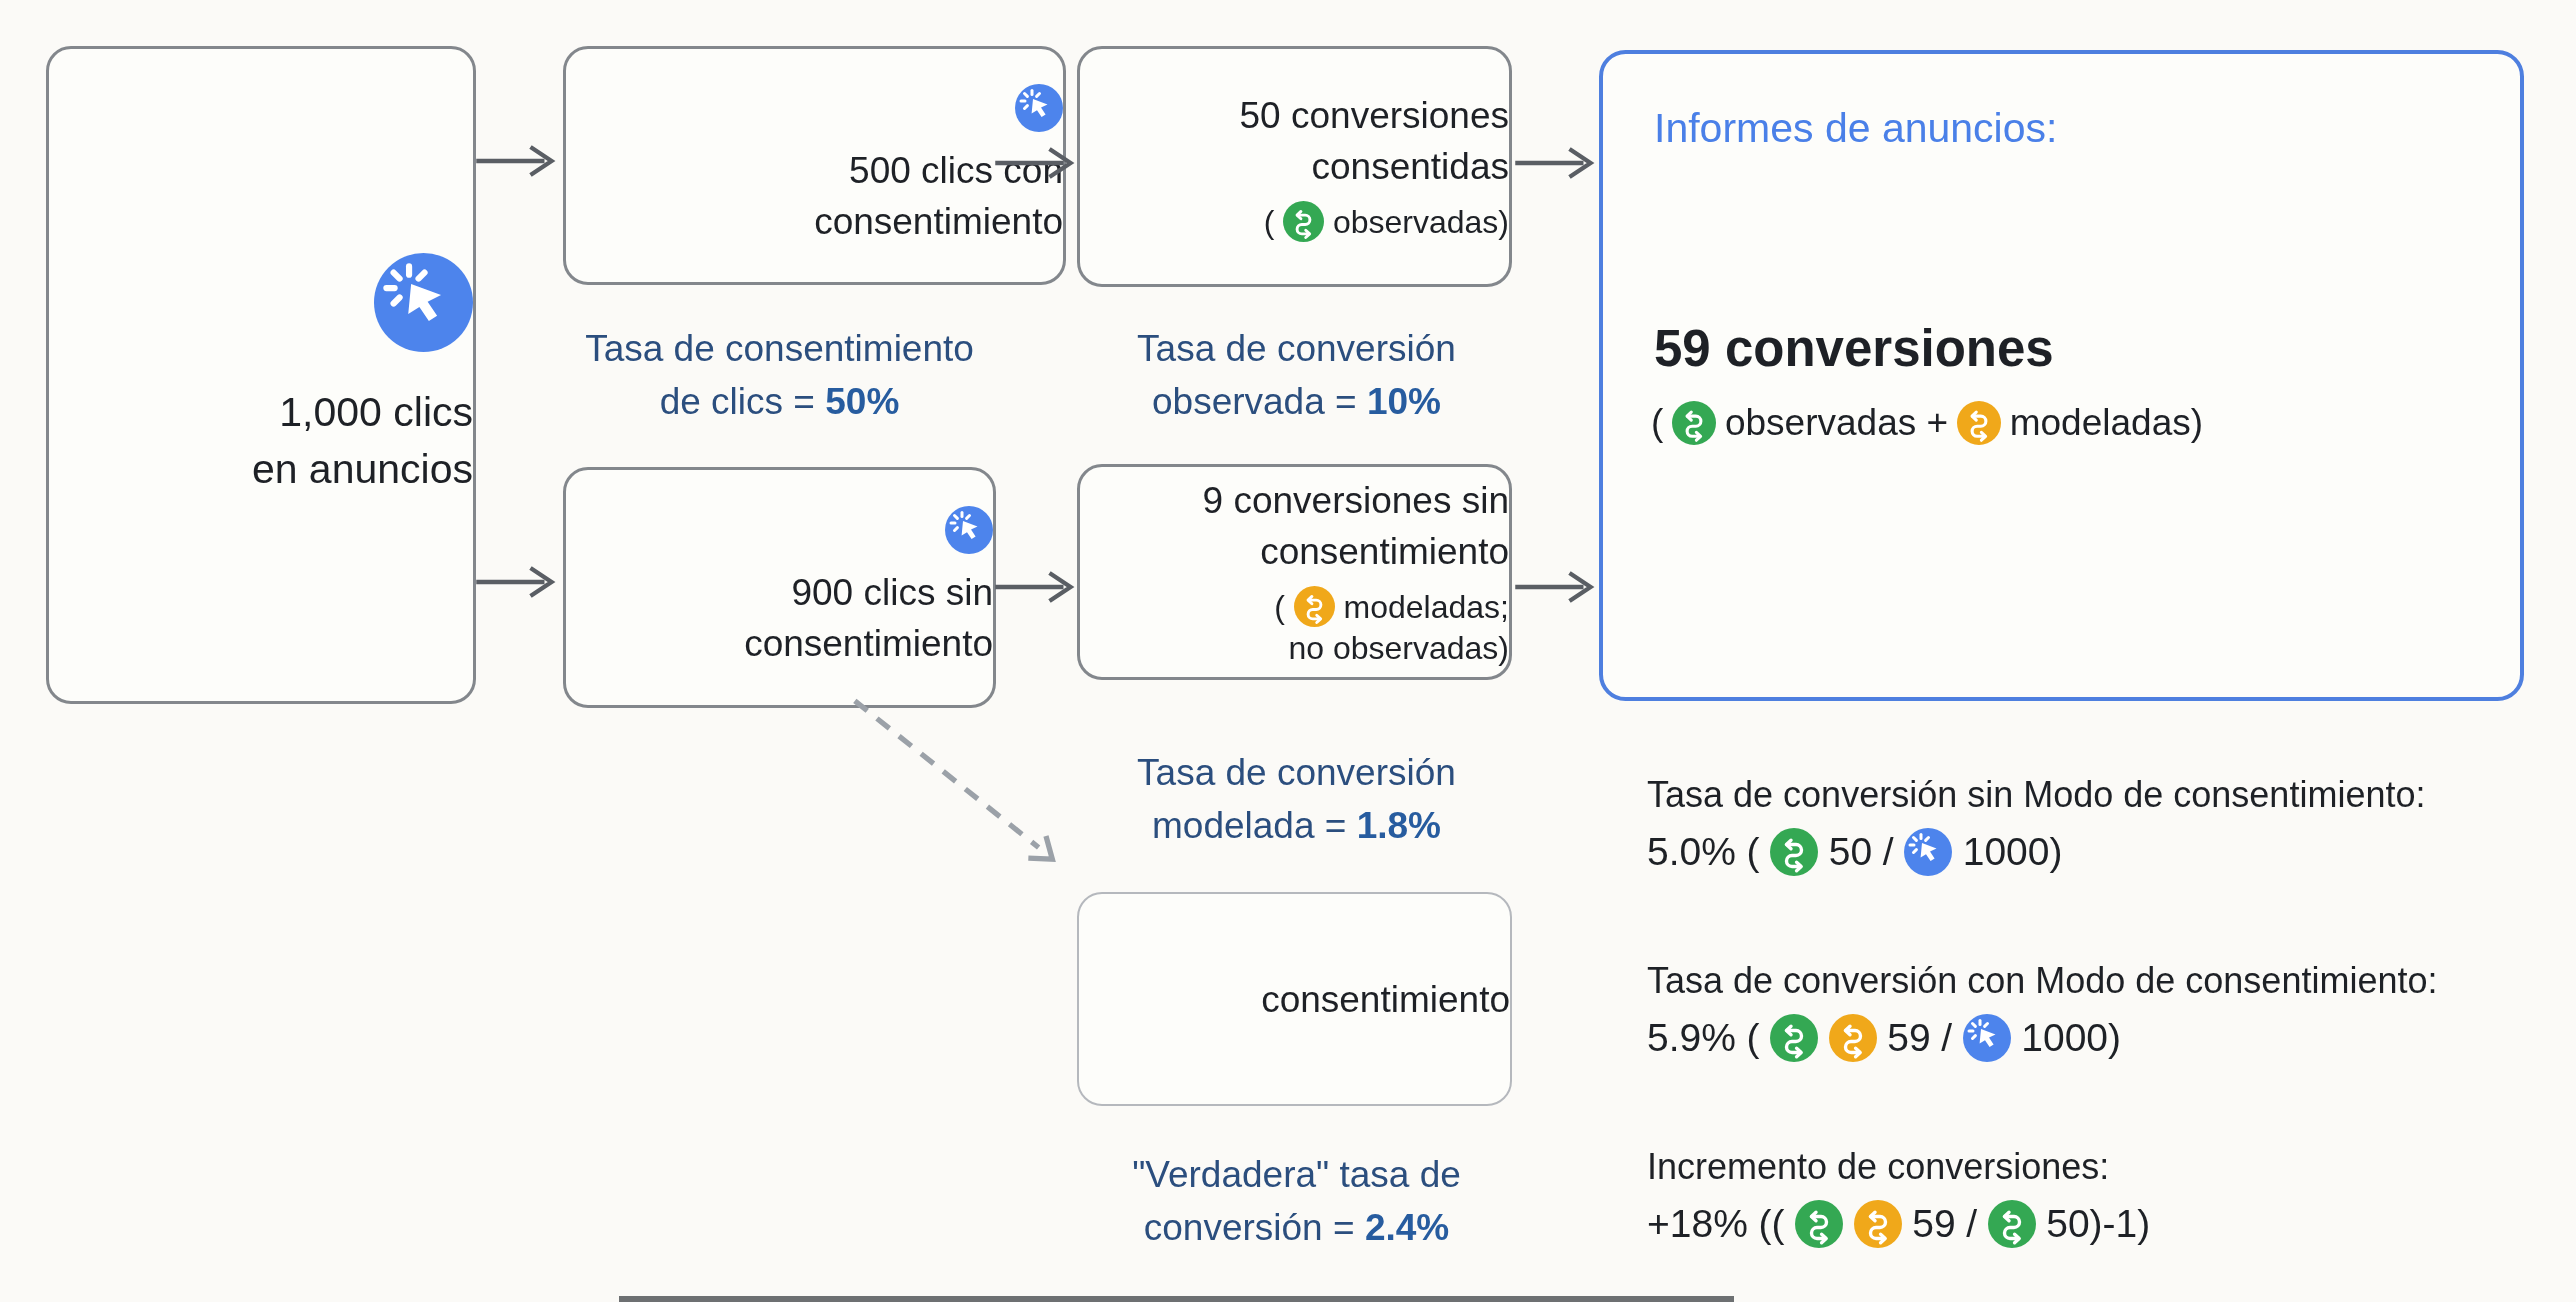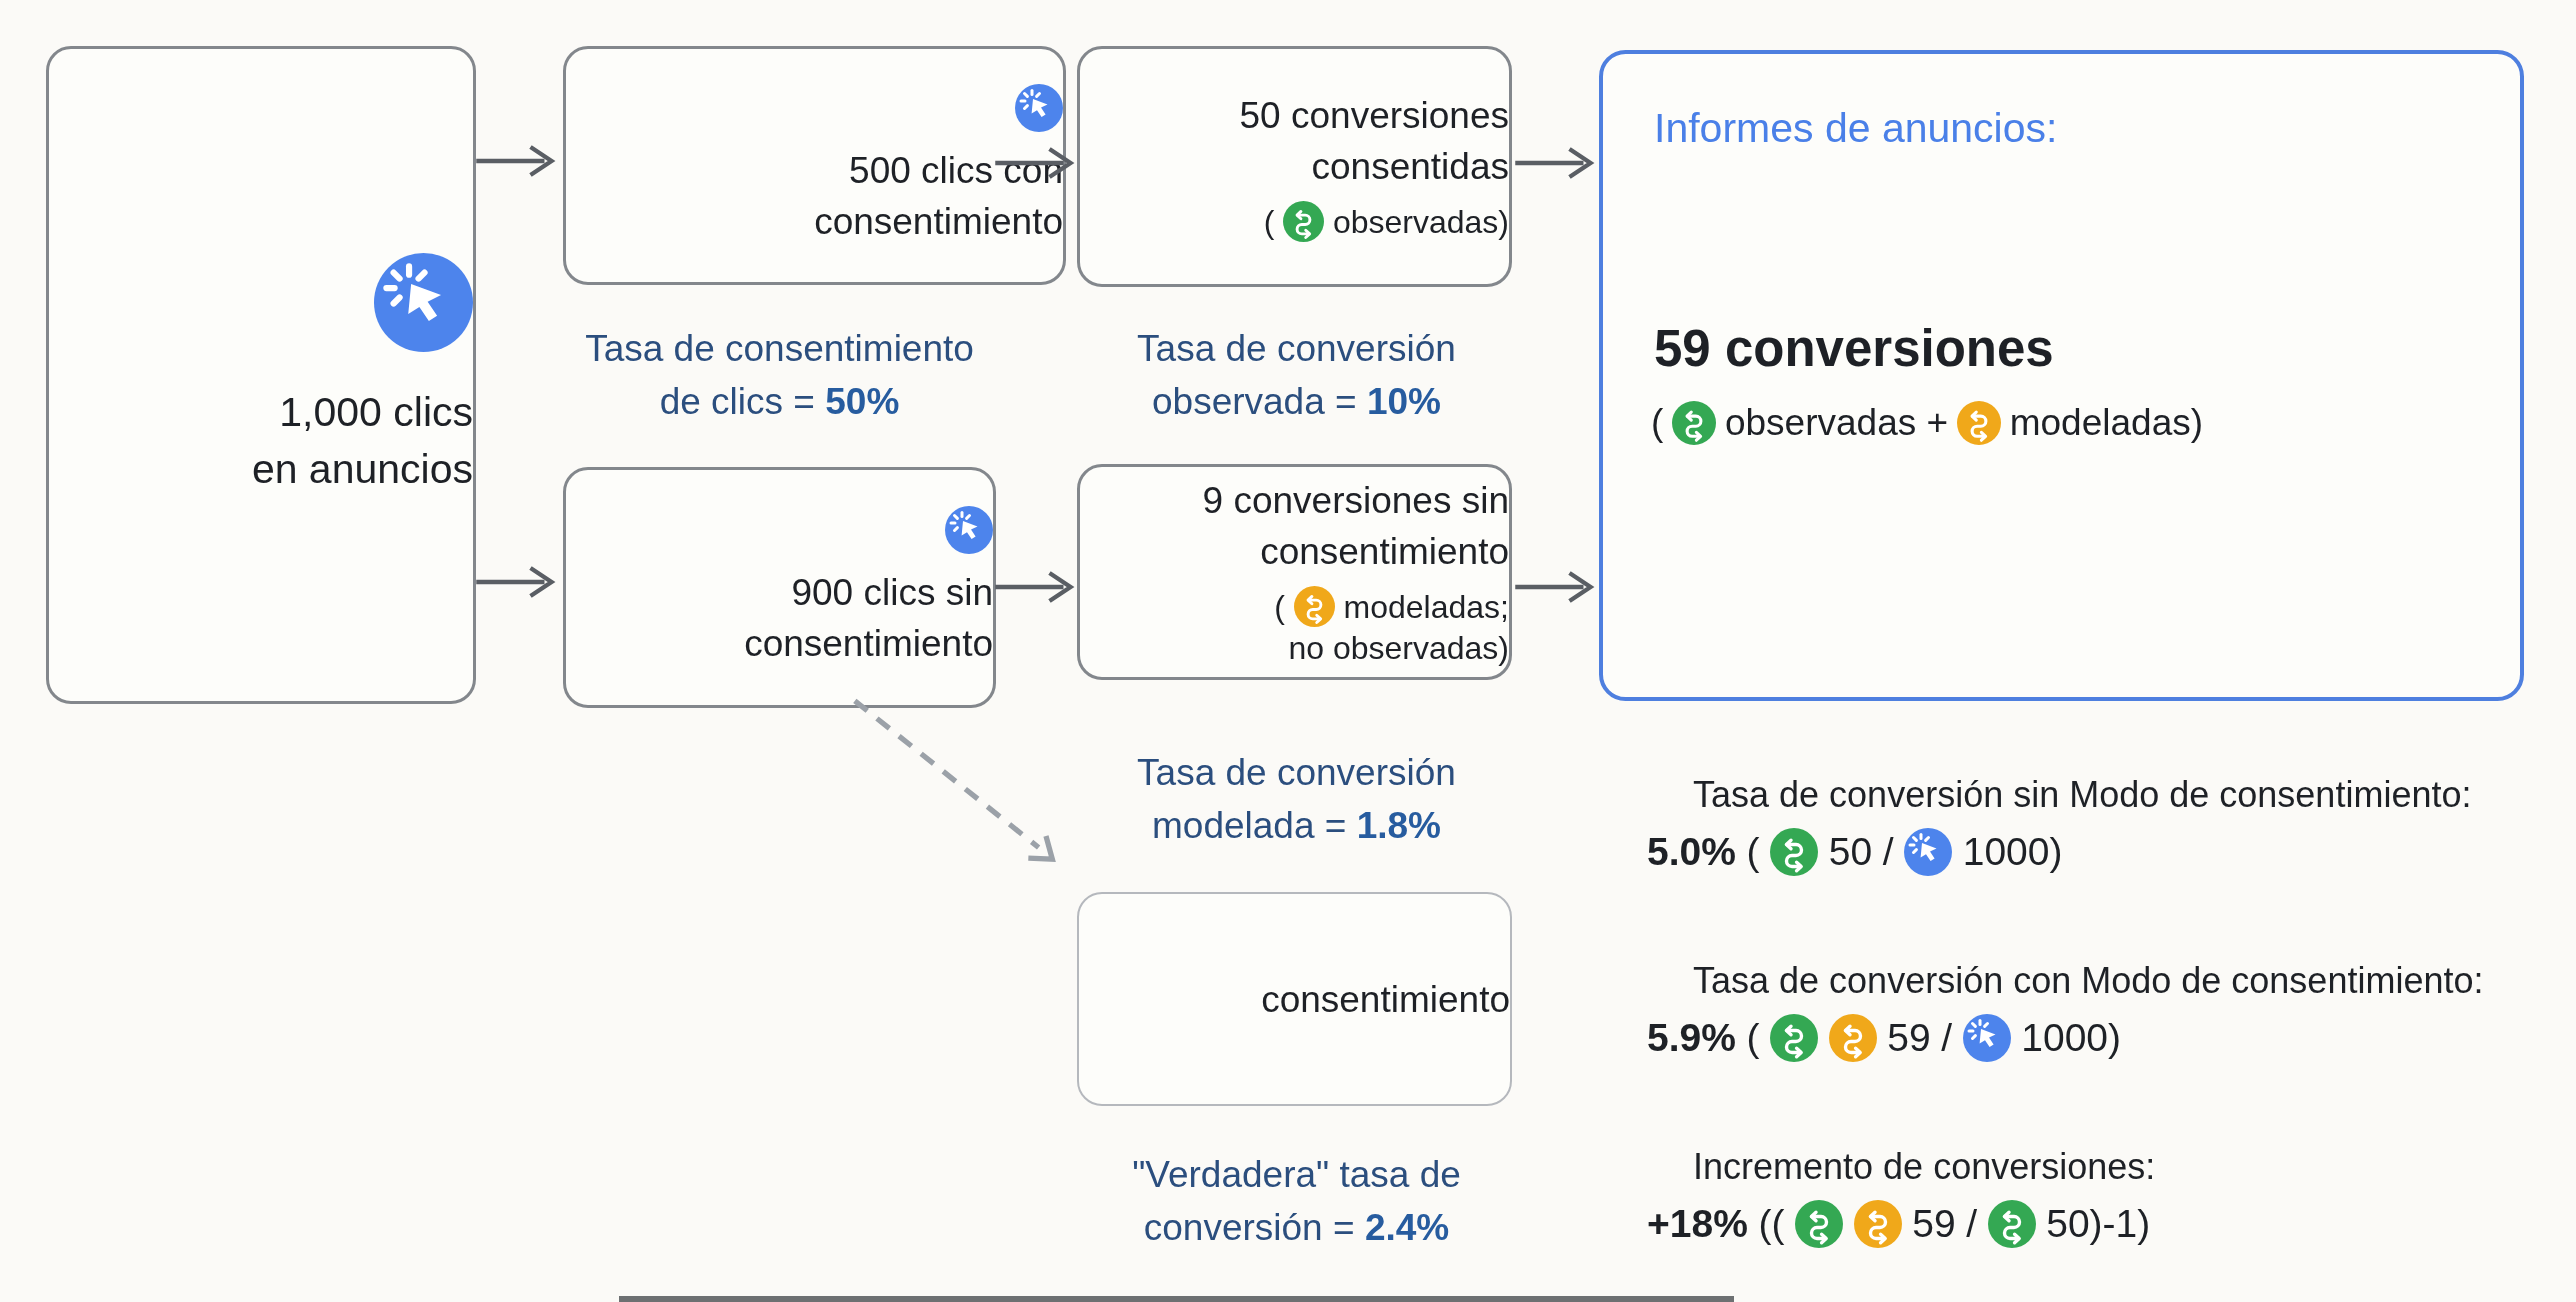--- a/index.html
+++ b/index.html
@@ -39,23 +39,23 @@
   .rate .val{font-weight:bold;color:#275c9f;}
   
   .report{
     position:absolute;left:1599px;top:50px;width:925px;height:651px;
     background:#fdfdfa;border:4.4px solid #4e7fdf;border-radius:26.5px;box-sizing:border-box;
   }
   .report-title{position:absolute;left:51px;top:51px;font-size:41px;color:#4a80e8;}
   .report-total{position:absolute;left:51px;top:265px;font-size:51px;font-weight:bold;color:#1e2126;}
   .report-breakdown{position:absolute;left:48px;top:347px;display:flex;align-items:center;gap:8.8px;font-size:37px;color:#1e2126;}
   
-  .stat-head{position:absolute;left:1647px;font-size:36px;line-height:48px;color:#1e2126;margin-left:46px;}
+  .stat-head{position:absolute;left:1647px;font-size:36px;line-height:48px;color:#1e2126;}
   .stat-line{position:absolute;left:1647px;display:flex;align-items:center;gap:10.6px;font-size:39px;color:#1e2126;}
-  .stat-line .val{font-weight:bold;}
+  .stat-line .val{font-weight:normal;}
   
   .arrow{position:absolute;}
   .bottom-bar{position:absolute;left:619px;bottom:0;width:1115px;height:6.2px;background:#54575b;opacity:.85;}
 </style>
 </head>
 <body>
 
 <svg width="0" height="0" style="position:absolute" aria-hidden="true">
   <defs>
     <symbol id="sym-adclick" viewBox="0 0 48 48">

